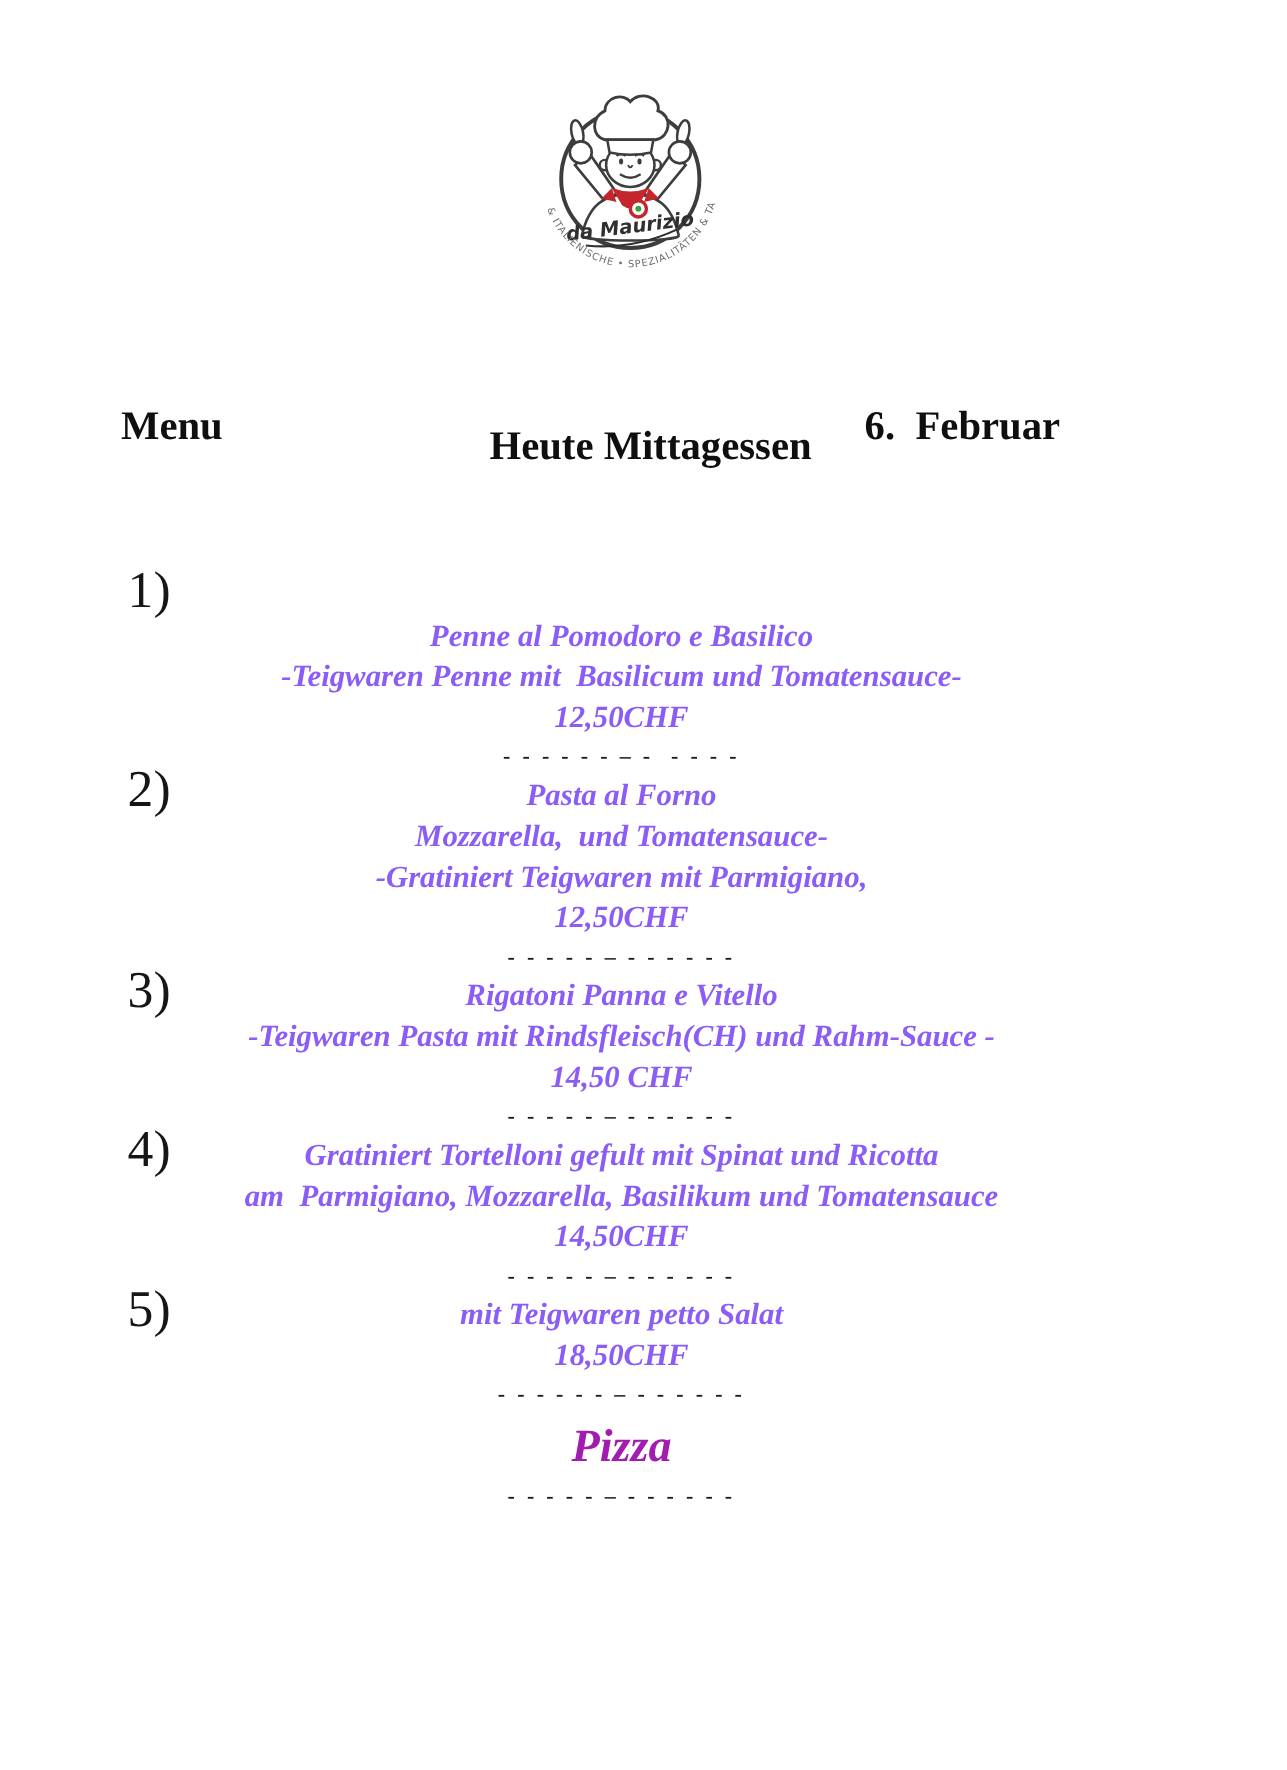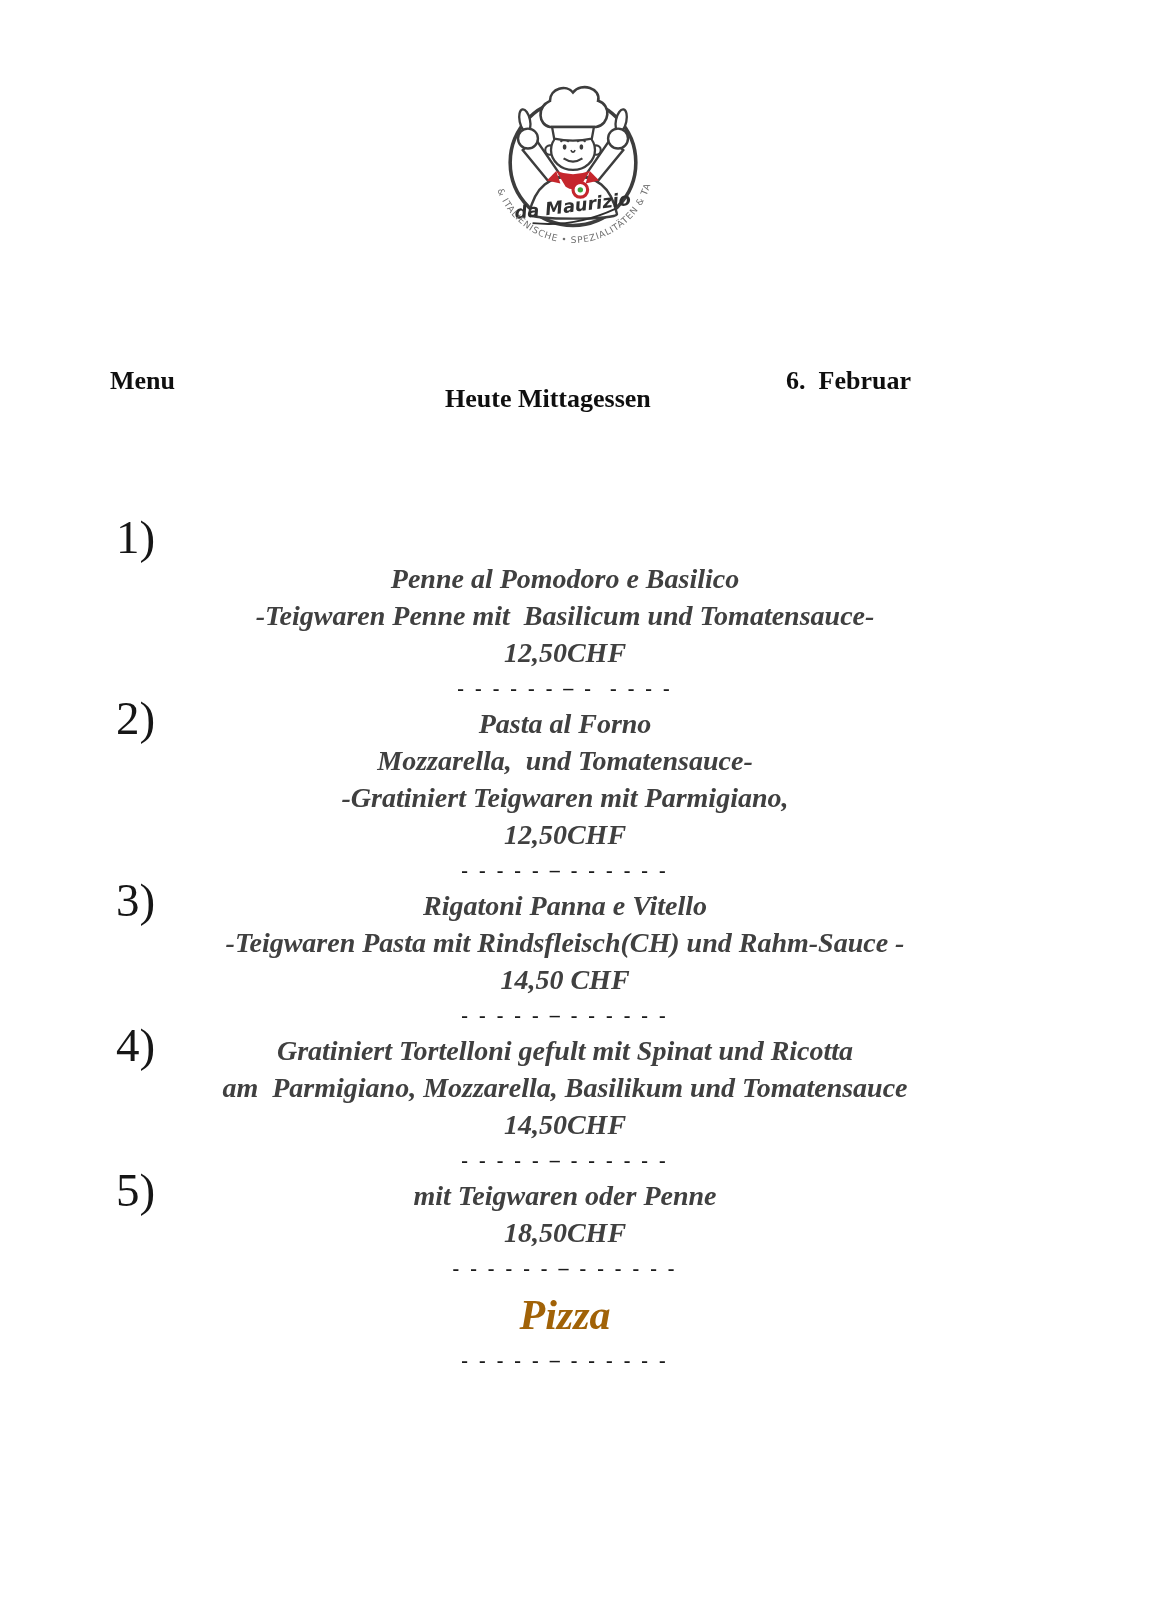--- a/index.html
+++ b/index.html
@@ -19,21 +19,21 @@
     position:absolute;
     top:80px;
     left:462px;
     width:222px;
     height:182px;
   }
   .logo svg { width:100%; height:100%; display:block; }
 
   
   .header { position:absolute; top:366px; left:0; width:100%; height:46px;
-            font-weight:bold; font-size:26px; color:#0f0f0f; }
+            font-weight:bold; font-size:37px; color:#0f0f0f; }
   .h-left   { position:absolute; left:110px; top:0; }
   .h-center { position:absolute; left:445px; top:0;margin-top:18px; }
   .h-right  { position:absolute; left:786px; top:0; white-space:pre-wrap; }
 
   
   .menu-section {
     position:absolute;
     top:560px;
     left:0;
     width:1130px;
@@ -50,37 +50,37 @@
     line-height:1;
     color:#161616;
   }
   .menu-item.first .item-number { top:-46px; }
   .item-line {
     font-weight:bold;
     font-style:italic;
     font-size:28px;
     line-height:37px;
     white-space:pre-wrap;
-    color:#404040;
+    color:#8b5cf6;
   }
   .separator {
     font-weight:bold;
     font-size:20px;
     line-height:34px;
     letter-spacing:3px;
     white-space:pre-wrap;
     color:#1b1b1b;
   }
   .pizza-title {
     font-weight:bold;
     font-style:italic;
     font-size:42px;
     line-height:56px;
     margin-top:2px;
-    color:#a16207;
+    color:#a21caf;
   }
 </style>
 </head>
 <body>
 
 <div class="page">
 
   <div class="logo">
     <svg viewBox="0 0 212 172">
       <defs>
@@ -178,21 +178,21 @@
     <div class="menu-item">
       <span class="item-number">4)</span>
       <div class="item-line">Gratiniert Tortelloni gefult mit Spinat und Ricotta</div>
       <div class="item-line">am  Parmigiano, Mozzarella, Basilikum und Tomatensauce</div>
       <div class="item-line">14,50CHF</div>
       <div class="separator">- - - - - – - - - - - -</div>
     </div>
 
     <div class="menu-item">
       <span class="item-number">5)</span>
-      <div class="item-line">mit Teigwaren oder Penne</div>
+      <div class="item-line">mit Teigwaren petto Salat</div>
       <div class="item-line">18,50CHF</div>
       <div class="separator">- - - - - - – - - - - - -</div>
     </div>
 
     <div class="pizza-title">Pizza</div>
     <div class="separator">- - - - - – - - - - - -</div>
 
   </div>
 
 </div>

